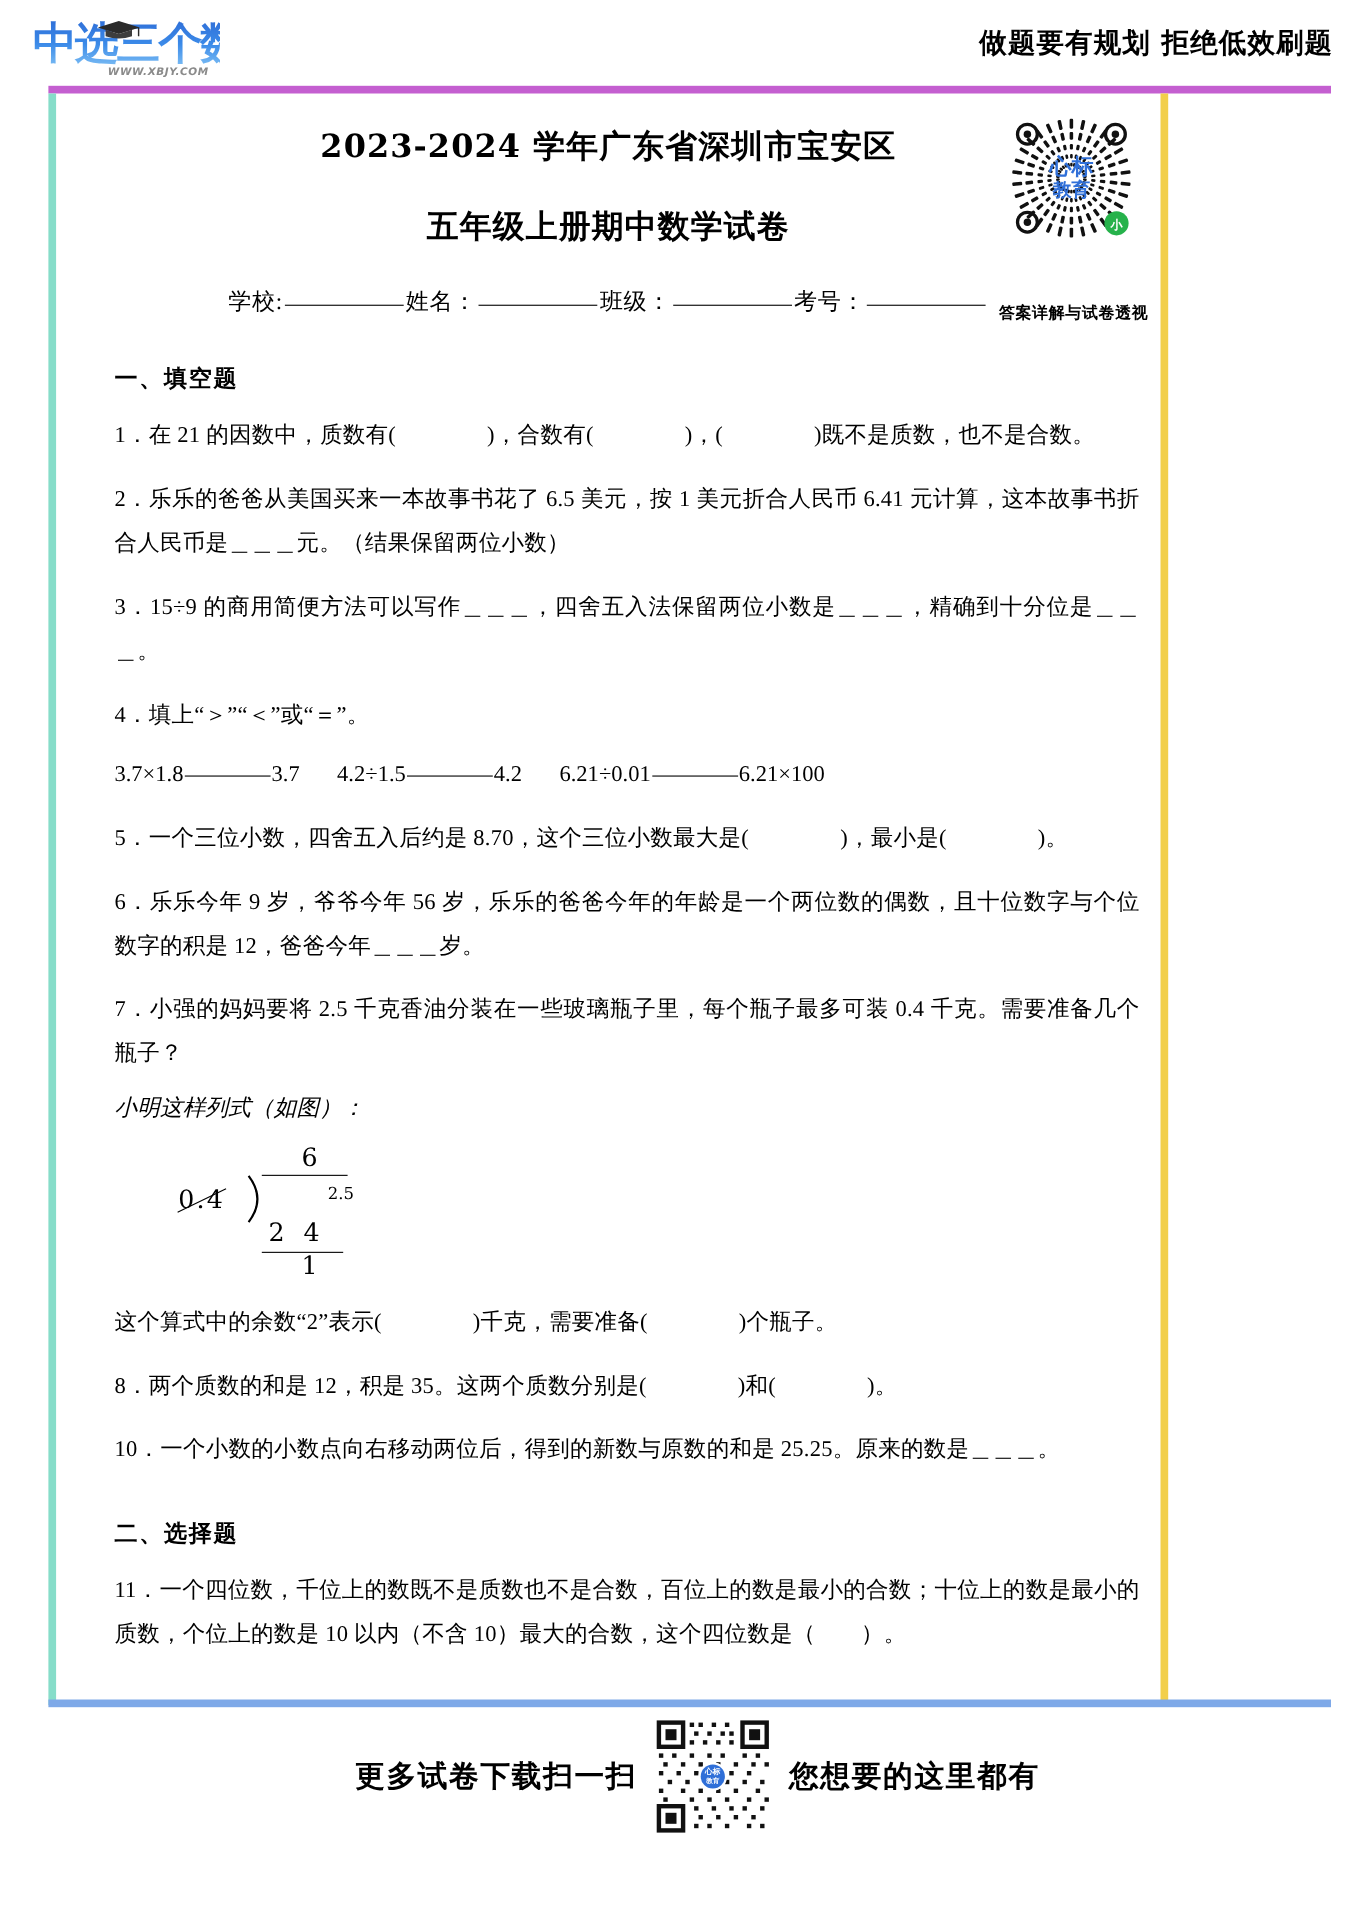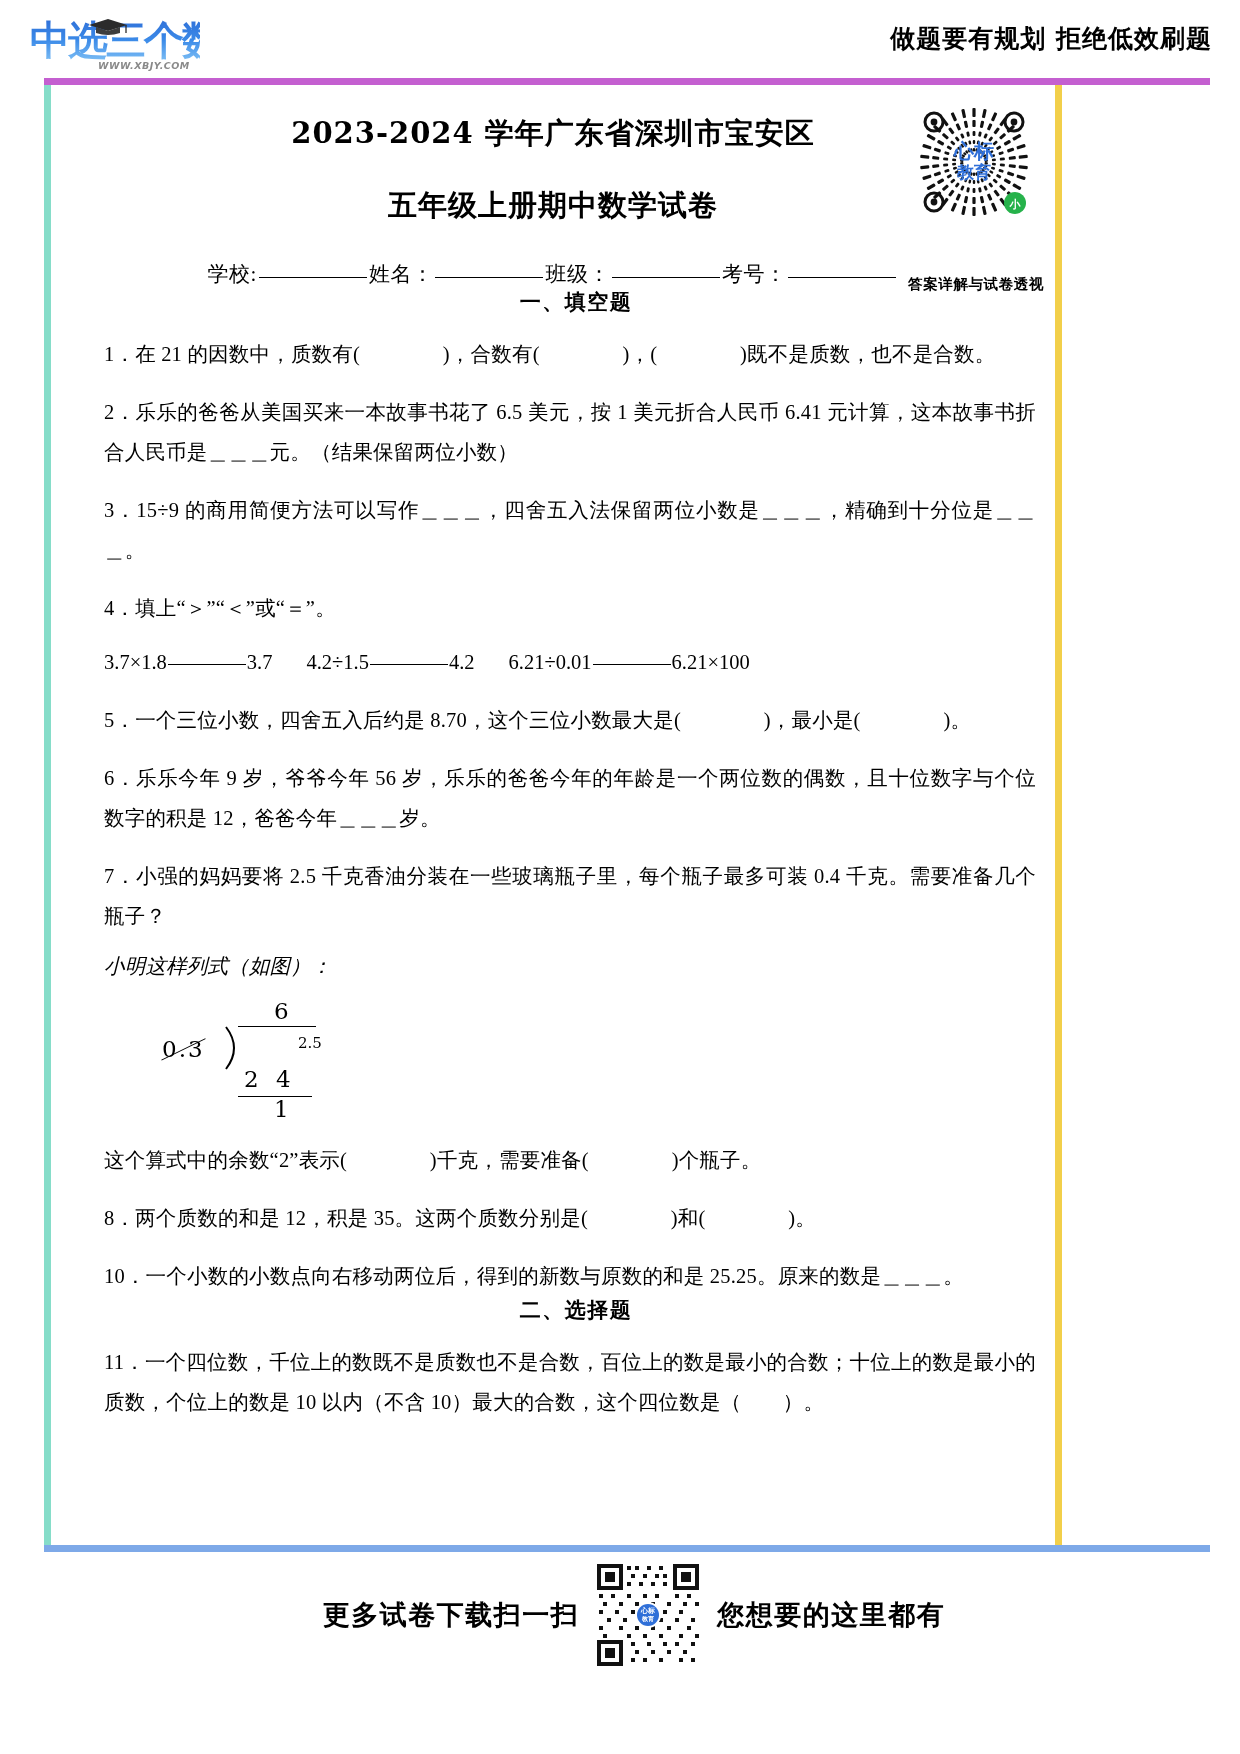--- a/index.html
+++ b/index.html
@@ -154,26 +154,26 @@
     font-size: 14.5px;
     font-family: "DejaVu Sans", sans-serif;
     font-weight: bold;
     letter-spacing: .6px;
     color: #000;
     white-space: nowrap;
   }
 
   
   .section-head {
+    margin-top: 42px;
     font-family: "DejaVu Sans", sans-serif;
     font-weight: bold;
     font-size: 21px;
     letter-spacing: 1.5px;
     padding-left: 46px;
-    text-align: center;
   }
   .q {
     margin-top: 18px;
     padding-left: 46px;
     padding-right: 12px;
     font-size: 20.5px;
     line-height: 40px;
     text-align: justify;
     letter-spacing: .2px;
   }
@@ -398,21 +398,21 @@
     <span>3.7×1.8</span><span class="blank"></span><span>3.7</span><span class="sp"></span><span>4.2÷1.5</span><span class="blank"></span><span>4.2</span><span class="sp"></span><span>6.21÷0.01</span><span class="blank"></span><span>6.21×100</span>
   </div>
 
   <div class="q">5．一个三位小数，四舍五入后约是 8.70，这个三位小数最大是(　　　　)，最小是(　　　　)。</div>
   <div class="q">6．乐乐今年 9 岁，爷爷今年 56 岁，乐乐的爸爸今年的年龄是一个两位数的偶数，且十位数字与个位数字的积是 12，爸爸今年＿＿＿岁。</div>
   <div class="q">7．小强的妈妈要将 2.5 千克香油分装在一些玻璃瓶子里，每个瓶子最多可装 0.4 千克。需要准备几个瓶子？</div>
   <div class="q tight">小明这样列式（如图）：</div>
 
   <div class="division-figure">
     <div class="div-divisor">
-      <span class="struck">0.3</span>
+      <span class="struck">0.4</span>
     </div>
     <svg class="div-bracket" viewBox="0 0 22 44">
       <path d="M2 1 Q18 22 2 43" stroke="#000" stroke-width="2" fill="none"></path>
     </svg>
     <div class="div-vinculum"></div>
     <div class="div-quotient">6</div>
     <div class="div-dividend">2.5</div>
     <div class="div-sub">2 4</div>
     <div class="div-rule2"></div>
     <div class="div-remainder">1</div>

